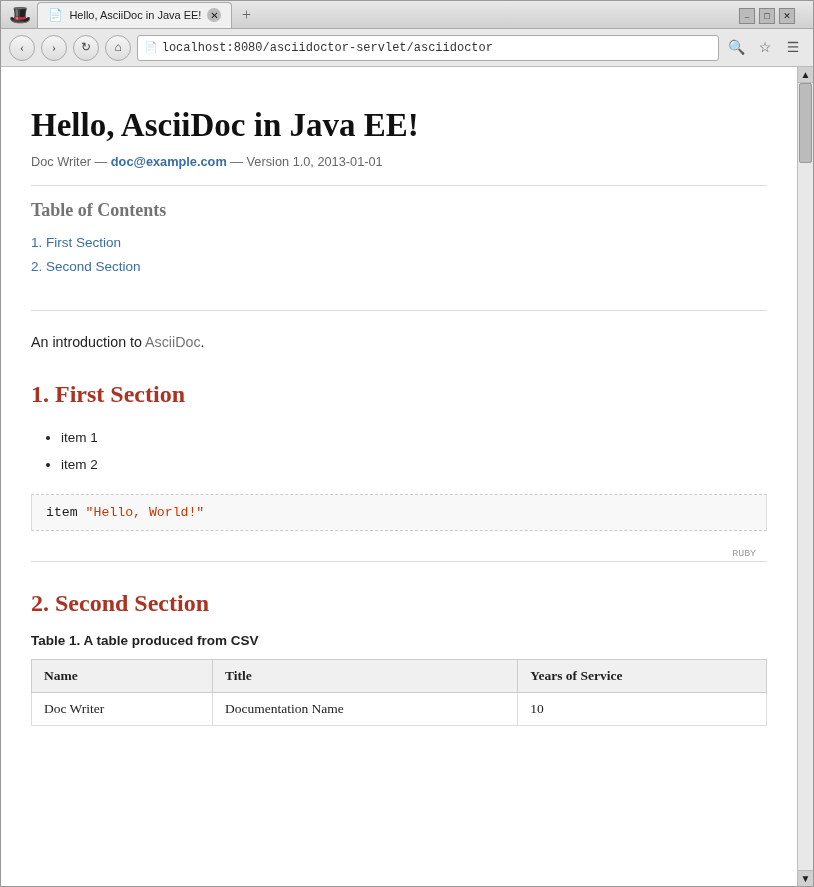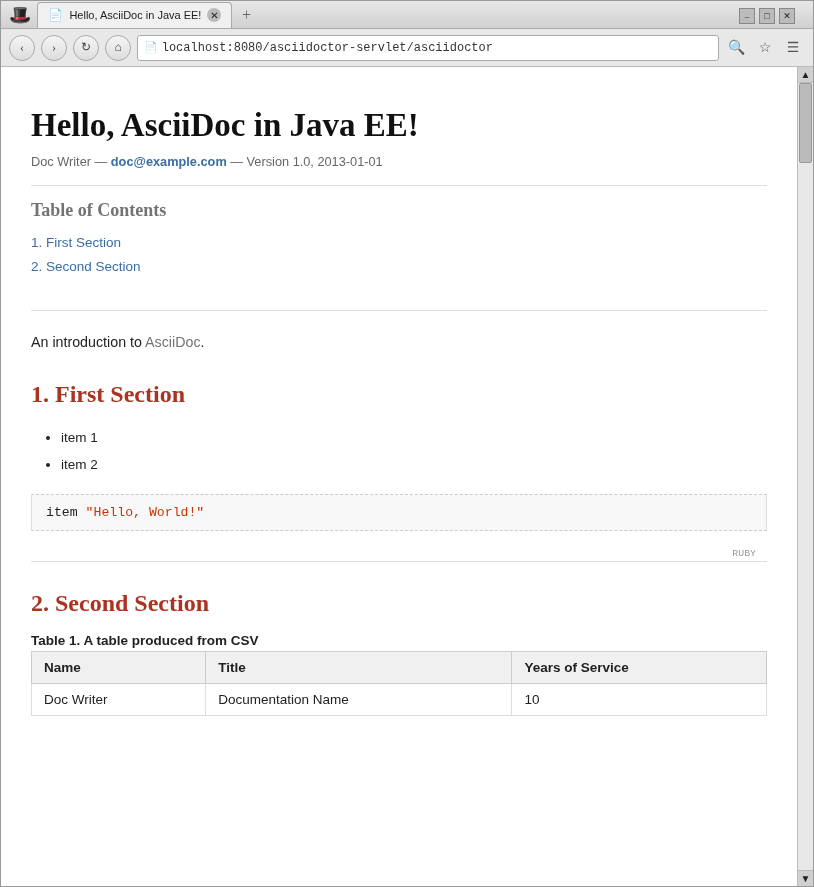--- a/index.html
+++ b/index.html
@@ -332,28 +332,28 @@
     }
 
     .code-string {
       color: #cc3300;
     }
 
     .table-caption {
       font-weight: bold;
       font-size: 0.9em;
       font-family: Arial, sans-serif;
-      margin: 16px 0 3px 0;
+      margin: 16px 0 11px 0;
     }
 
     .data-table {
       border-collapse: collapse;
       width: 100%;
       font-size: 0.9em;
-      font-family: Liberation Sans, sans-serif;
+      font-family: Liberation Serif, serif;
       padding-left: 8px;
     }
 
     .data-table th {
       background: #f0f0f0;
       border: 1px solid #ccc;
       padding: 8px 12px;
       text-align: left;
       font-weight: bold;
     }

